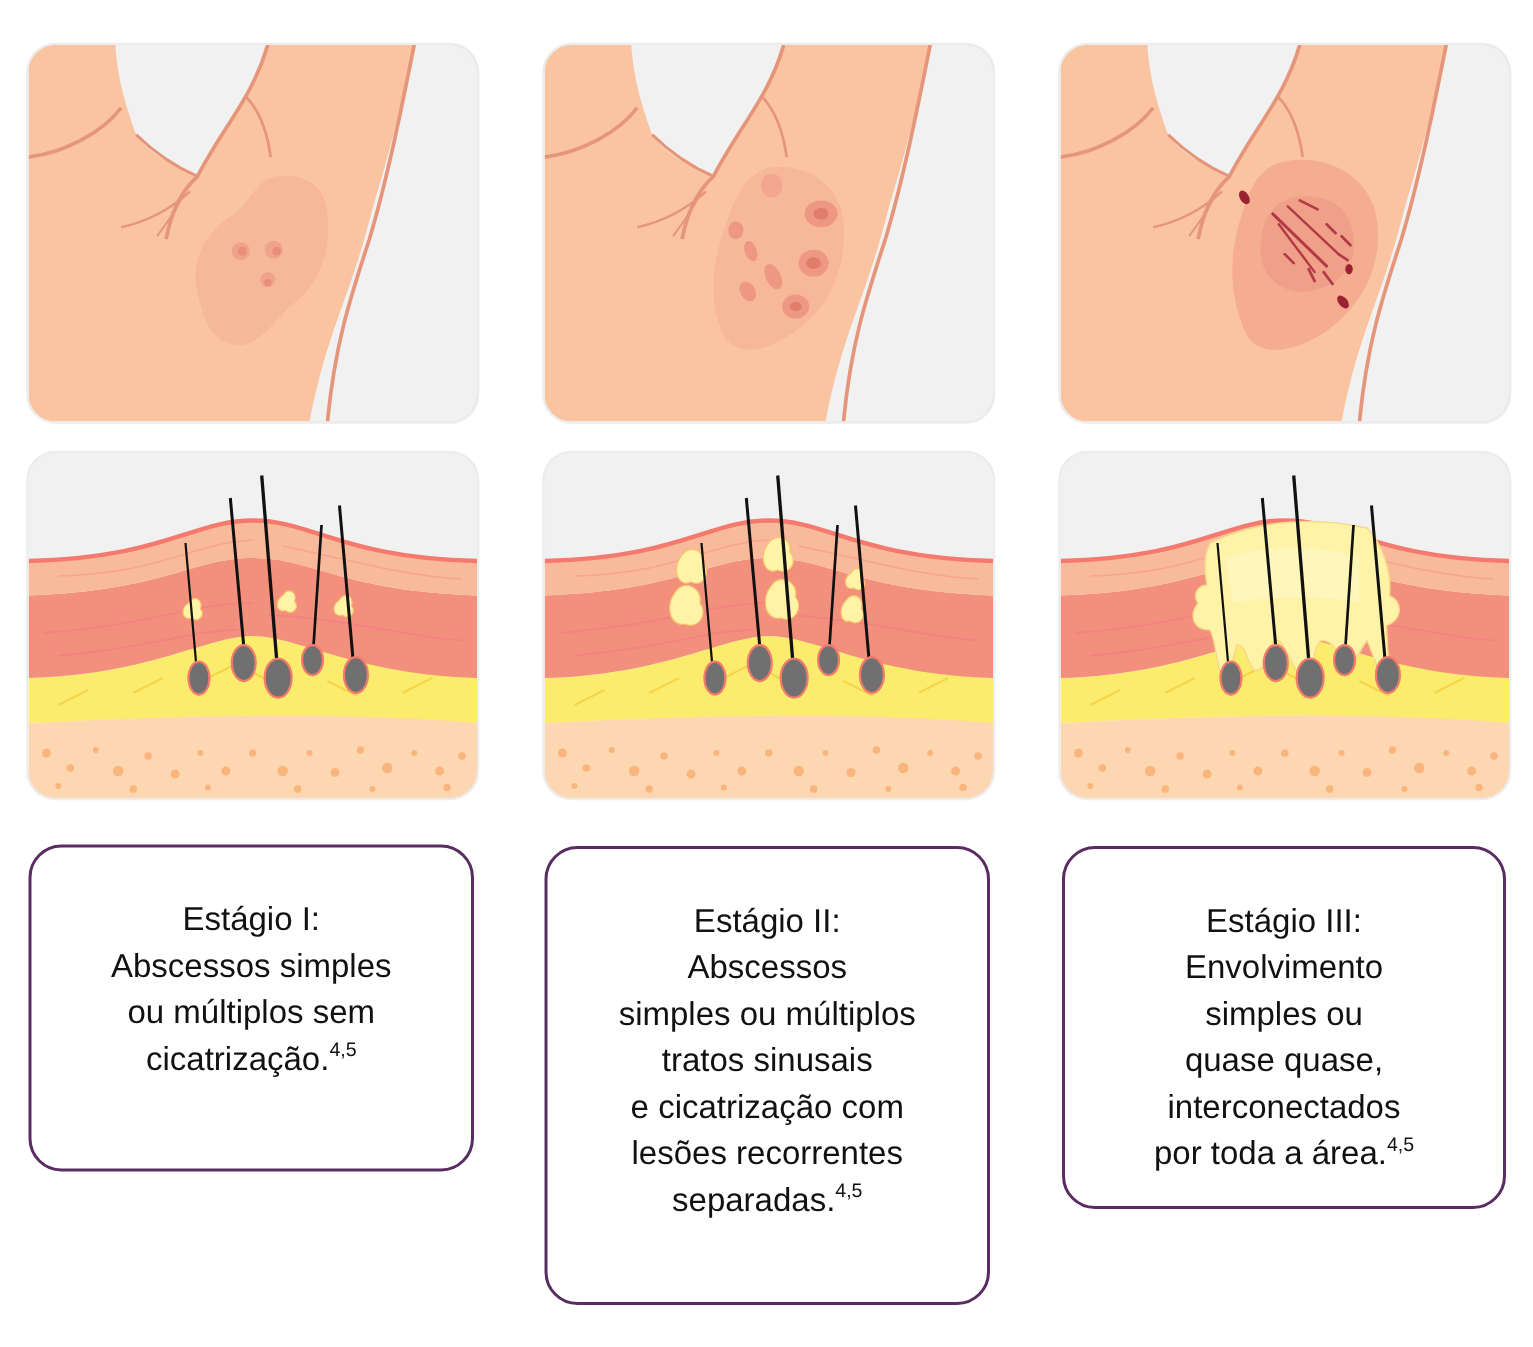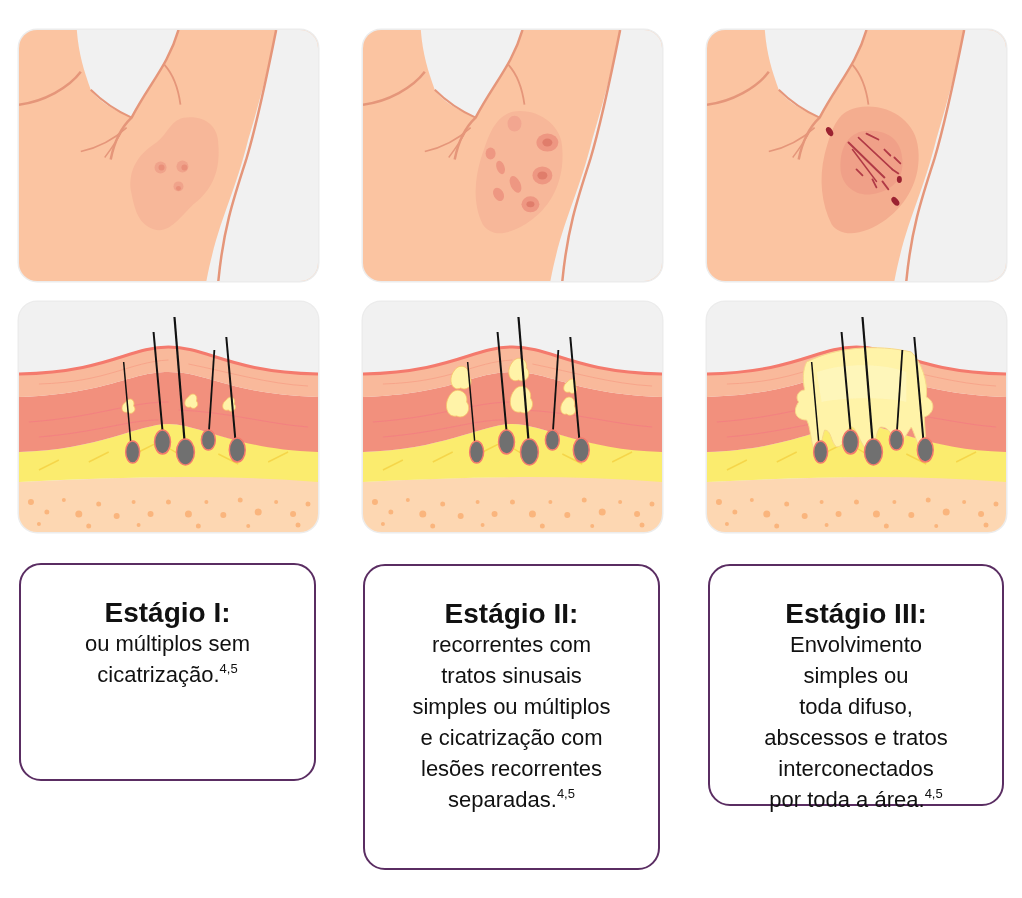--- a/index.html
+++ b/index.html
@@ -4,21 +4,21 @@
 <style>
   html, body { margin: 0; padding: 0; background: #ffffff; }
   body { width: 1022px; height: 898px; position: relative; overflow: hidden;
          font-family: "Liberation Sans", sans-serif; }
   .panel { position: absolute; border-radius: 18px; overflow: hidden; background: #f1f1f1;
            box-shadow: 0 0 0 1.5px #ececec; }
   .panel svg { display: block; width: 100%; height: 100%; }
   .box { position: absolute; border: 2px solid #5a2d62; border-radius: 22px; background: #fff;
          box-sizing: border-box; text-align: center; color: #111; }
   .box .inner { padding-top: 33px; }
-  .box .title { font-weight: bold; font-size: 28px; line-height: 30px; display: block; }
+  .box .title { font-weight: normal; font-size: 22px; line-height: 30px; display: block; }
   .box .line { font-size: 22px; line-height: 31px; display: block; white-space: nowrap; }
   .box sup { font-size: 13px; vertical-align: 9px; line-height: 0; }
 </style>
 </head>
 <body>
 
 <svg width="0" height="0" style="position:absolute">
   <defs>
     <g id="armpit-base">
       <rect x="0" y="0" width="300" height="252" fill="#fbc4a1"></rect>
@@ -173,40 +173,40 @@
     <use href="#skin-base"></use>
     <path d="M100,60 C130,45 170,42 205,50 C215,60 222,80 220,95 C230,100 228,112 218,115 L220,150 C212,150 210,135 205,125 C198,135 195,145 188,140 C184,130 182,125 174,125 C168,130 170,150 162,150 C155,145 150,125 145,125 C138,125 140,145 130,145 C124,140 125,128 118,128 C114,140 115,150 108,150 C104,140 104,125 100,118 C90,118 85,110 92,100 C88,95 92,88 98,88 C96,78 96,68 100,60 Z" fill="#fff3a8" stroke="#f7d98a" stroke-width="1"></path>
     <path d="M110,70 C140,60 180,62 200,70 L200,100 C180,95 140,95 115,100 Z" fill="#fdf7c2" opacity="0.7"></path>
     <use href="#hairs"></use>
   </svg>
 </div>
 
 <div class="box" style="left:19px; top:563px; width:297px; height:218px;">
   <div class="inner">
     <span class="title">Estágio I:</span>
+    <span class="line">Abscessos simples</span>
     <span class="line">ou múltiplos sem</span>
     <span class="line"><span>cicatrização.</span><sup>4,5</sup></span>
   </div>
 </div>
 
 <div class="box" style="left:363px; top:564px; width:297px; height:306px;">
   <div class="inner">
     <span class="title">Estágio II:</span>
-    <span class="line">recorrentes com</span>
+    <span class="line">Abscessos</span>
+    <span class="line">simples ou múltiplos</span>
     <span class="line">tratos sinusais</span>
-    <span class="line">simples ou múltiplos</span>
     <span class="line">e cicatrização com</span>
     <span class="line">lesões recorrentes</span>
     <span class="line"><span>separadas.</span><sup>4,5</sup></span>
   </div>
 </div>
 
 <div class="box" style="left:708px; top:564px; width:296px; height:242px;">
   <div class="inner">
     <span class="title">Estágio III:</span>
     <span class="line">Envolvimento</span>
     <span class="line">simples ou</span>
-    <span class="line">toda difuso,</span>
-    <span class="line">abscessos e tratos</span>
+    <span class="line">quase quase,</span>
     <span class="line">interconectados</span>
     <span class="line"><span>por toda a área.</span><sup>4,5</sup></span>
   </div>
 </div>
 
 </body></html>

